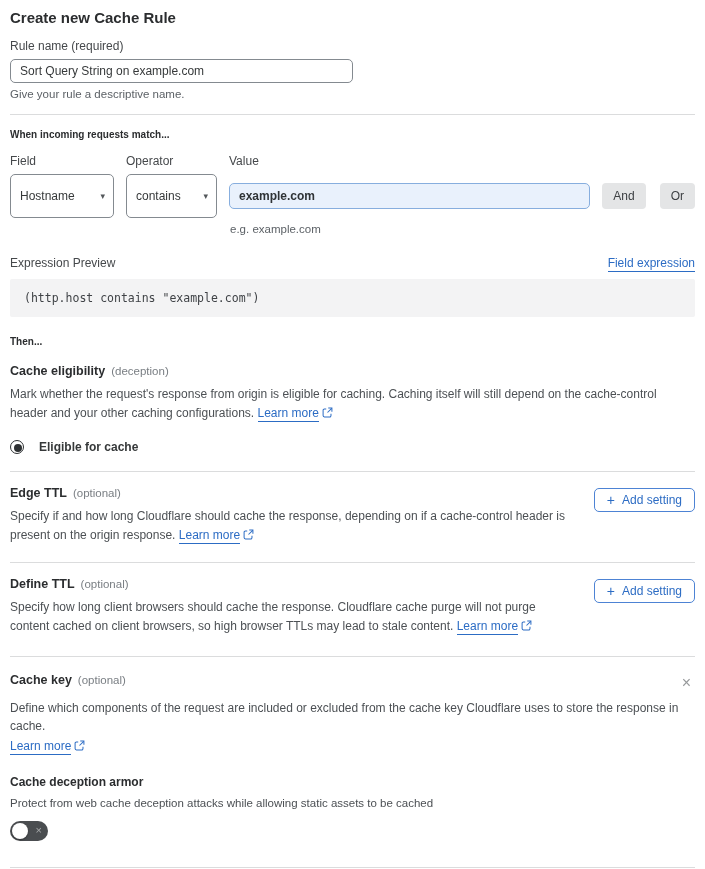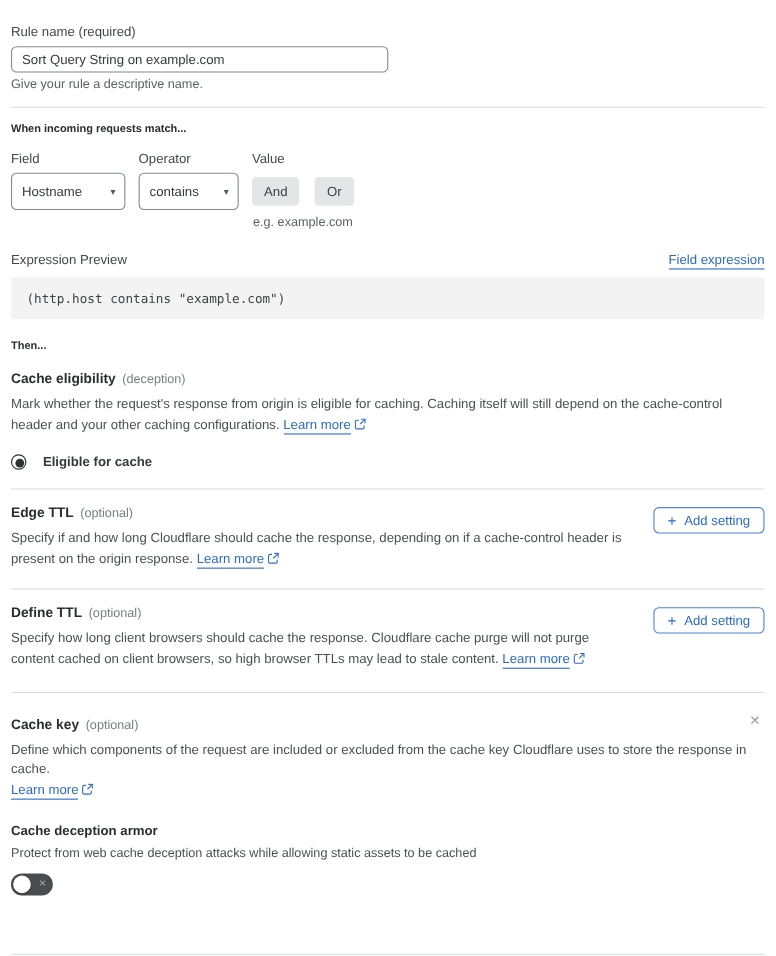--- a/index.html
+++ b/index.html
@@ -19,21 +19,21 @@
 
   hr.divider { border: none; border-top: 1px solid #dbdcdd; margin: 14px 0; }
 
   .section-heading { font-size: 10px; font-weight: 700; color: #2b2d2f; }
 
   .match-labels { display: flex; margin-top: 14px; margin-bottom: 6px; font-size: 12px; color: #45484b; }
   .match-labels .lbl-field { width: 116px; }
   .match-labels .lbl-operator { width: 103px; }
   .match-row { display: flex; align-items: center; }
   .select {
-    height: 34px; border: 1px solid #848a90; border-radius: 5px; background: #fff;
+    height: 44px; border: 1px solid #848a90; border-radius: 5px; background: #fff;
     display: flex; align-items: center; justify-content: space-between;
     padding: 0 8px 0 9px; font-size: 12px; color: #36393a; cursor: pointer;
   }
   .select-field { width: 104px; margin-right: 12px; }
   .select-operator { width: 91px; margin-right: 12px; }
   .chevron { font-size: 9px; color: #53575b; line-height: 1; }
   .value-input {
     flex: 1; height: 26px; background: #e9f1fc; border: 1px solid #87aede; border-radius: 5px;
     padding: 0 9px; font-size: 12px; font-weight: 700; color: #2f3336; outline: none;
     font-family: "Liberation Sans", sans-serif; margin-right: 12px;
@@ -79,21 +79,21 @@
   .ttl-section { display: flex; justify-content: space-between; align-items: flex-start; }
   .ttl-left { max-width: 560px; }
   .add-btn {
     display: inline-flex; align-items: center; gap: 7px; background: #fff;
     border: 1px solid #4d83d4; color: #2c6cc4; border-radius: 5px; height: 24px;
     padding: 0 12px; font-size: 12px; font-family: "Liberation Sans", sans-serif; cursor: pointer;
     margin-top: 2px;
   }
   .add-btn .plus { font-size: 14px; line-height: 1; font-weight: 400; }
 
-  .cachekey-header { display: flex; justify-content: space-between; align-items: flex-end; }
+  .cachekey-header { display: flex; justify-content: space-between; align-items: flex-start; }
   .close-x { font-size: 16px; color: #97999b; cursor: pointer; line-height: 1; padding: 2px 4px; }
   .learn-block { margin-top: 2px; display: inline-block; }
 
   .sub-setting-title { font-size: 12px; font-weight: 700; color: #2b2d2f; margin-top: 21px; }
   .sub-setting-desc { font-size: 11.5px; color: #4c5054; margin-top: 8px; }
 
   .toggle {
     position: relative; width: 38px; height: 20px; border-radius: 11px; margin-top: 12px;
     cursor: pointer;
   }
@@ -106,20 +106,21 @@
   .toggle .glyph { position: absolute; top: 50%; transform: translateY(-52%); font-size: 11px; line-height: 1; }
   .toggle.off .glyph { right: 6px; color: #a6a8aa; }
 
   hr.bottom { margin: 0; position: absolute; left: 10px; right: 10px; bottom: 1px; border: none; border-top: 1px solid #dbdcdd; }
 </style>
 </head>
 <body>
 
 <div class="page">
 
+  <div class="h1">Create new Cache Rule</div>
 
   <div class="field-label" style="margin-top:13px;">Rule name (required)</div>
   <input class="text-input" type="text" value="Sort Query String on example.com" style="">
   <div class="helper">Give your rule a descriptive name.</div>
 
   <hr class="divider">
 
   <div class="section-heading">When incoming requests match...</div>
 
   <div class="match-labels">
@@ -130,20 +131,21 @@
 
   <div class="match-row">
     <div class="select select-field">
       <span>Hostname</span>
       <span class="chevron">▾</span>
     </div>
     <div class="select select-operator">
       <span>contains</span>
       <span class="chevron">▾</span>
     </div>
+    <input class="value-input" type="text" value="example.com" style="">
     <button class="chip-btn">And</button>
     <button class="chip-btn">Or</button>
   </div>
   <div class="value-helper">e.g. example.com</div>
 
   <div class="expr-row">
     <div class="expr-label">Expression Preview</div>
     <a class="link">
       <span class="link-text">Field expression</span>
     </a>

